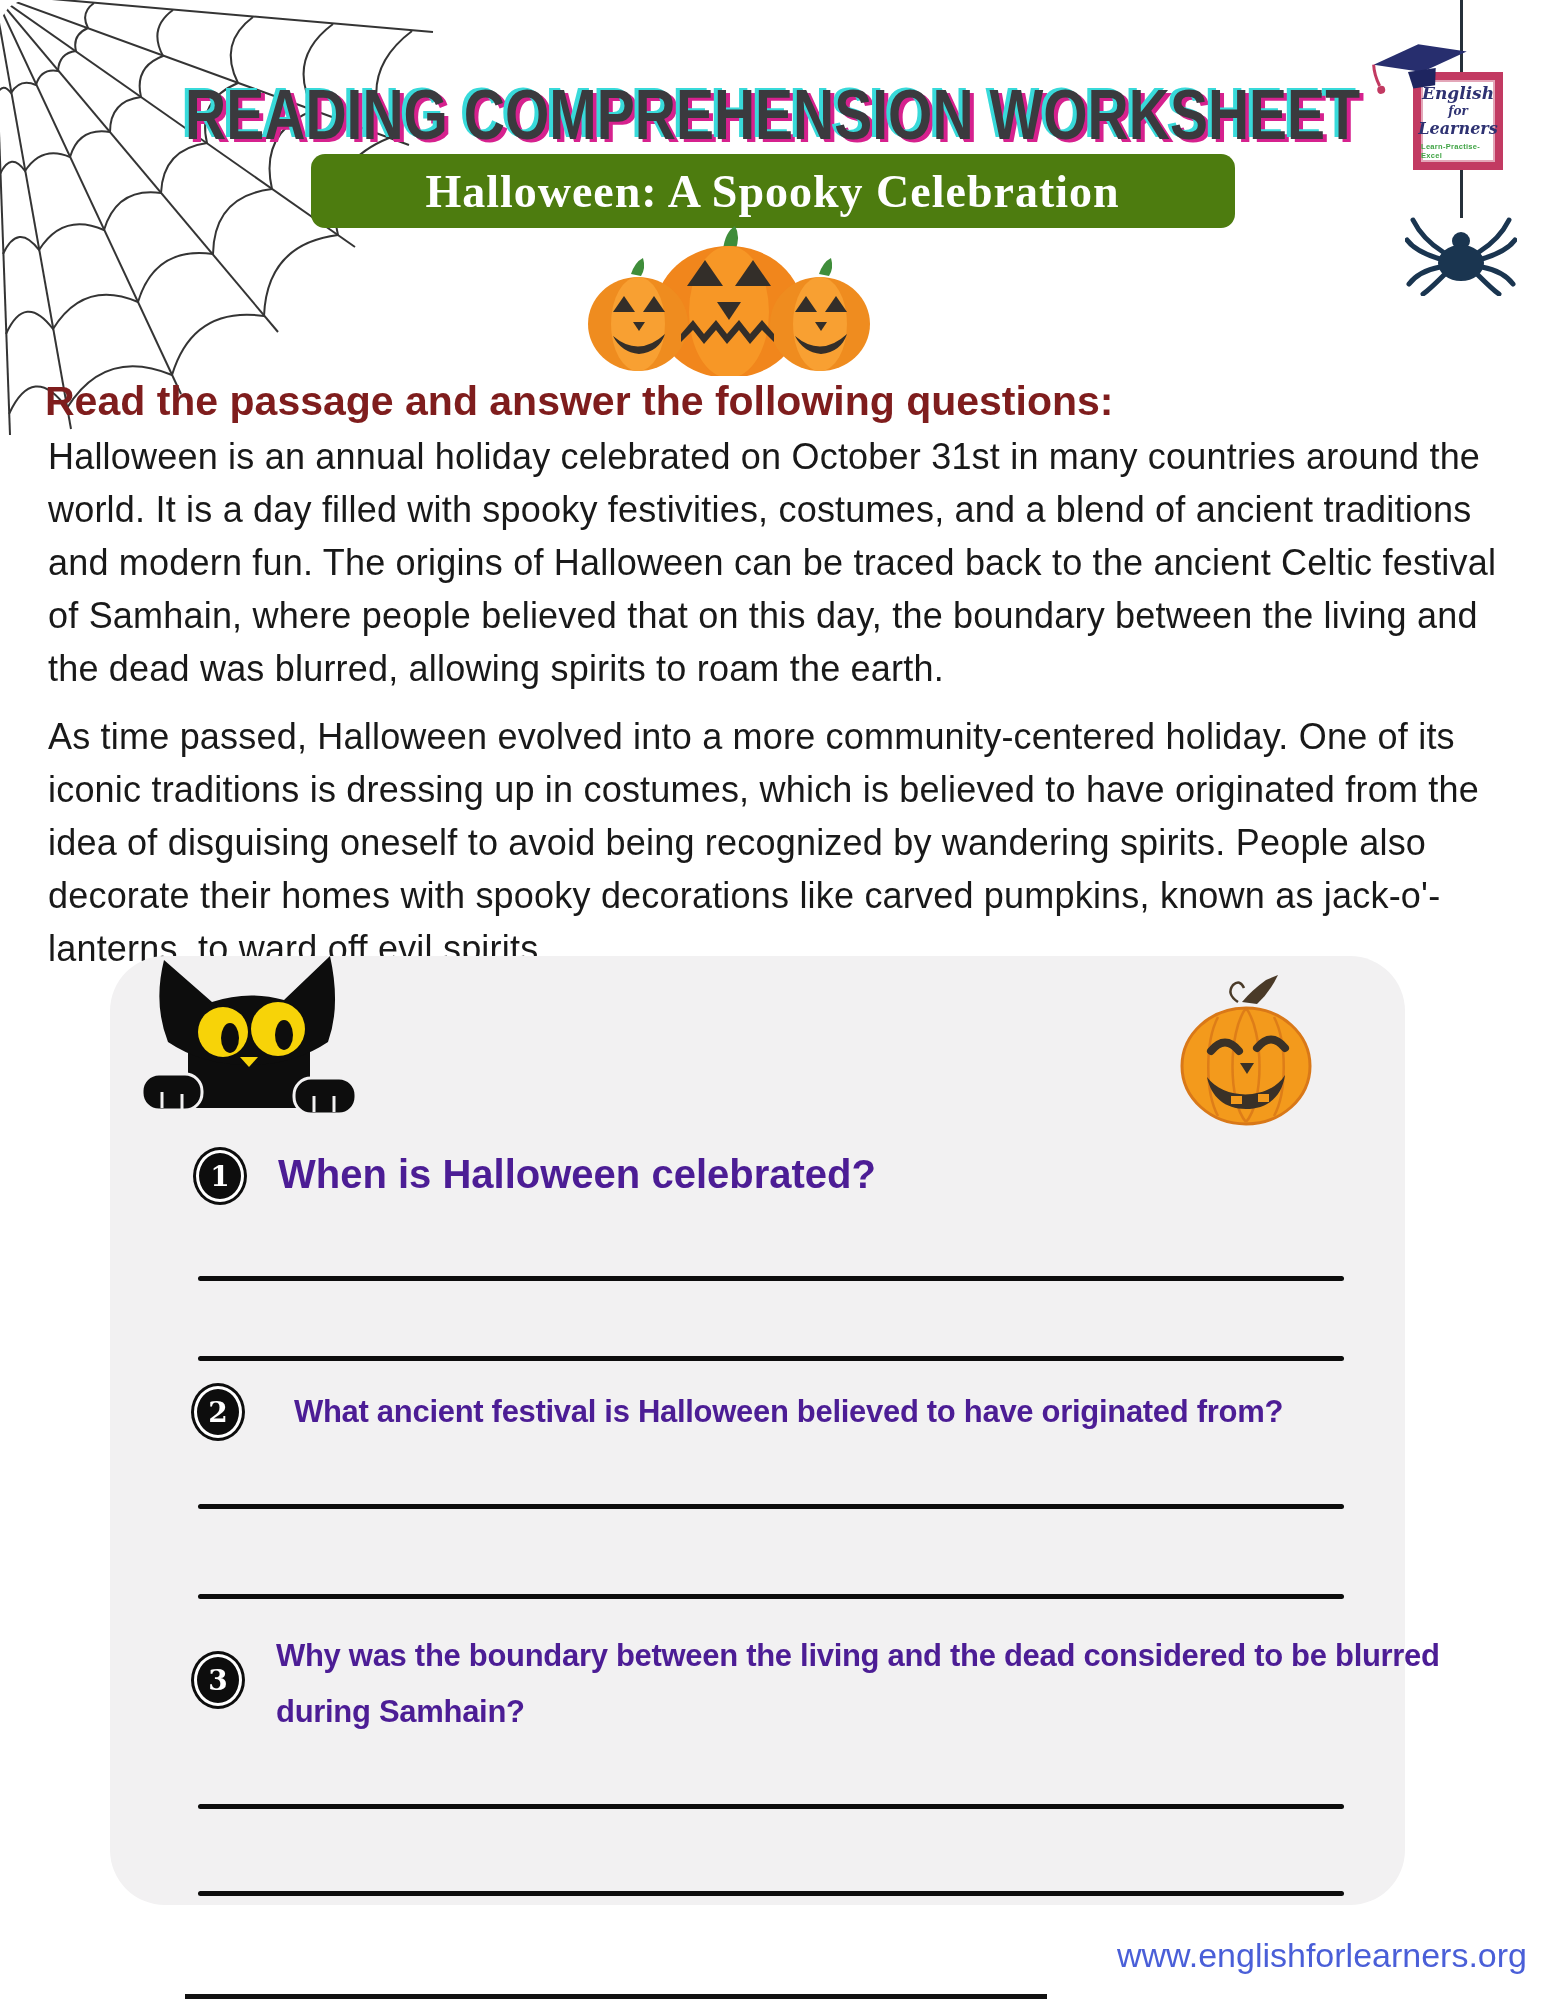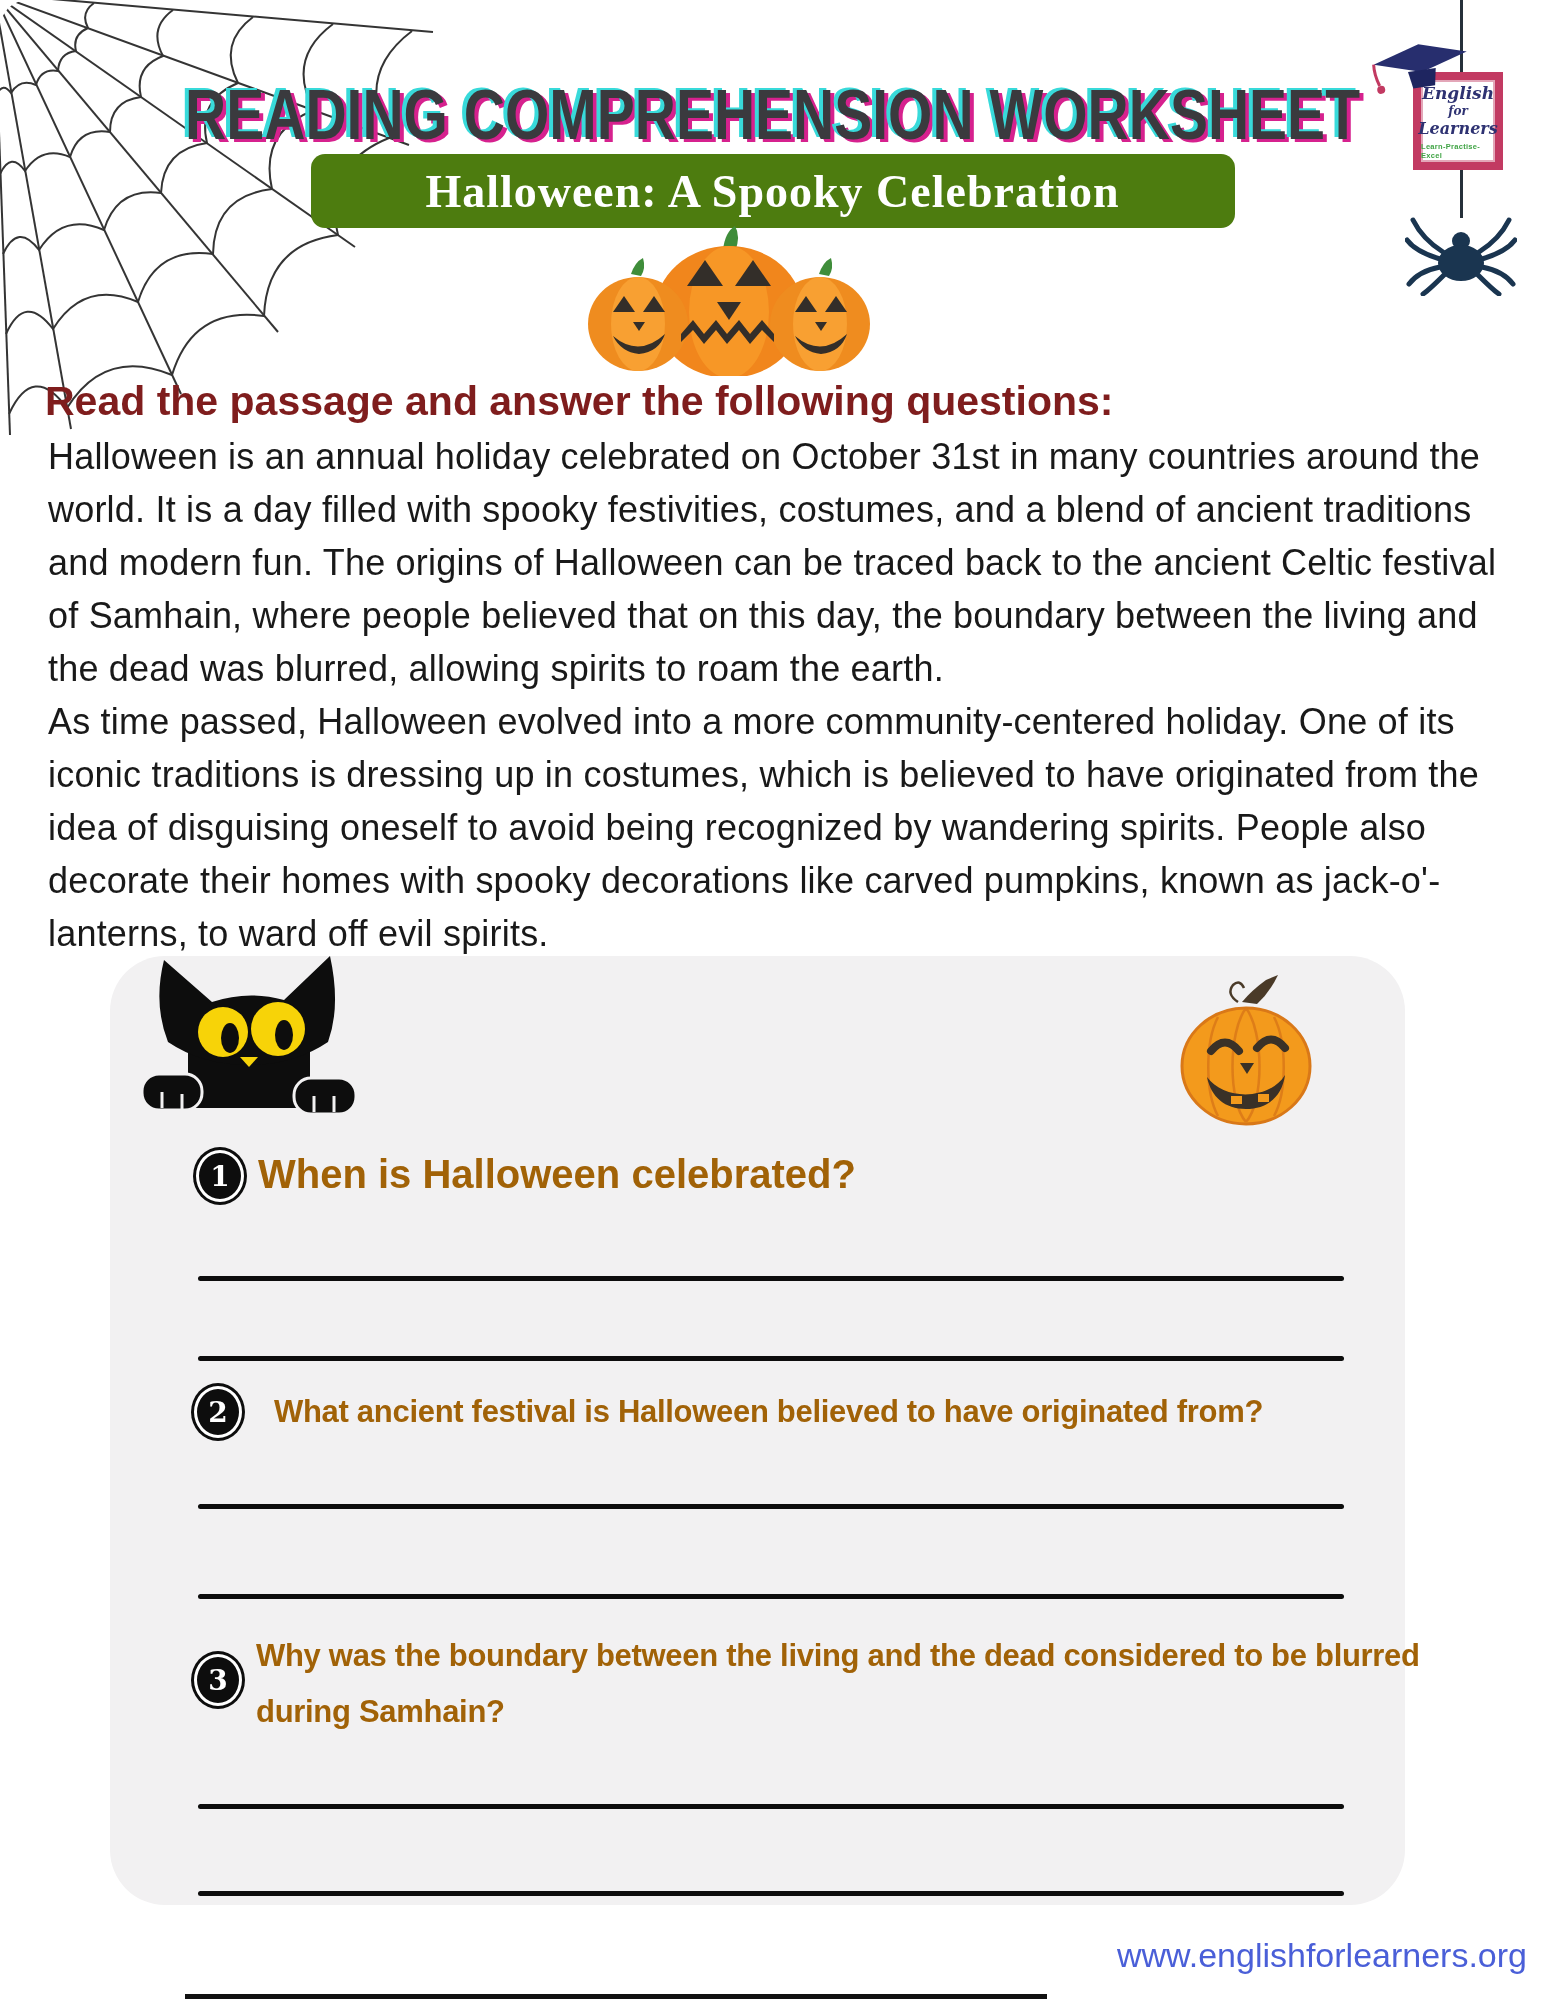--- a/index.html
+++ b/index.html
@@ -28,32 +28,32 @@
   .cap{position:absolute;left:1372px;top:40px;transform:rotate(-8deg);z-index:3;}
   .spider{position:absolute;left:1405px;top:214px;}
 
   .pumpkin-trio{position:absolute;left:583px;top:224px;}
 
   .instruction{position:absolute;left:45px;top:378px;width:1462px;
     font:bold 41px "Liberation Sans",sans-serif;color:#7f1d1d;}
   .passage{position:absolute;left:48px;top:430px;width:1462px;
     font:400 36px "Liberation Sans",sans-serif;color:#191919;line-height:53px;letter-spacing:.2px;}
   .passage p{margin:0;}
-  .passage p + p{}
+  .passage p + p{margin-top:15px;}
 
   
   .panel{position:absolute;left:110px;top:956px;width:1295px;height:949px;background:#f2f1f2;border-radius:55px;}
   .cat{position:absolute;left:126px;top:946px;z-index:2;}
   .jack{position:absolute;left:1172px;top:970px;z-index:2;}
 
   .badge{position:absolute;width:42px;height:46px;border-radius:50%;background:#0d0d0d;
     border:3px solid #ffffff;box-shadow:0 0 0 3px #0d0d0d;color:#fff;
     display:flex;align-items:center;justify-content:center;
     font:bold 28px "DejaVu Serif",serif;}
-  .qtext{position:absolute;color:#a16207;}
+  .qtext{position:absolute;color:#4c1d95;margin-left:20px;}
   .q1{font:bold 40px "Liberation Sans",sans-serif;white-space:nowrap;}
   .qr{font:bold 31px "Liberation Sans",sans-serif;letter-spacing:-.3px;}
   .ans{position:absolute;left:88px;width:1146px;height:5px;background:#0d0d0d;border-radius:3px;}
 
   .footer-link{position:absolute;right:18px;top:1936px;font:400 34px "Liberation Sans",sans-serif;color:#4a5fd8;margin-left:48px;}
   .bottom-line{position:absolute;left:185px;top:1994px;width:862px;height:5px;background:#111;}
 </style>
 </head>
 <body>
 

